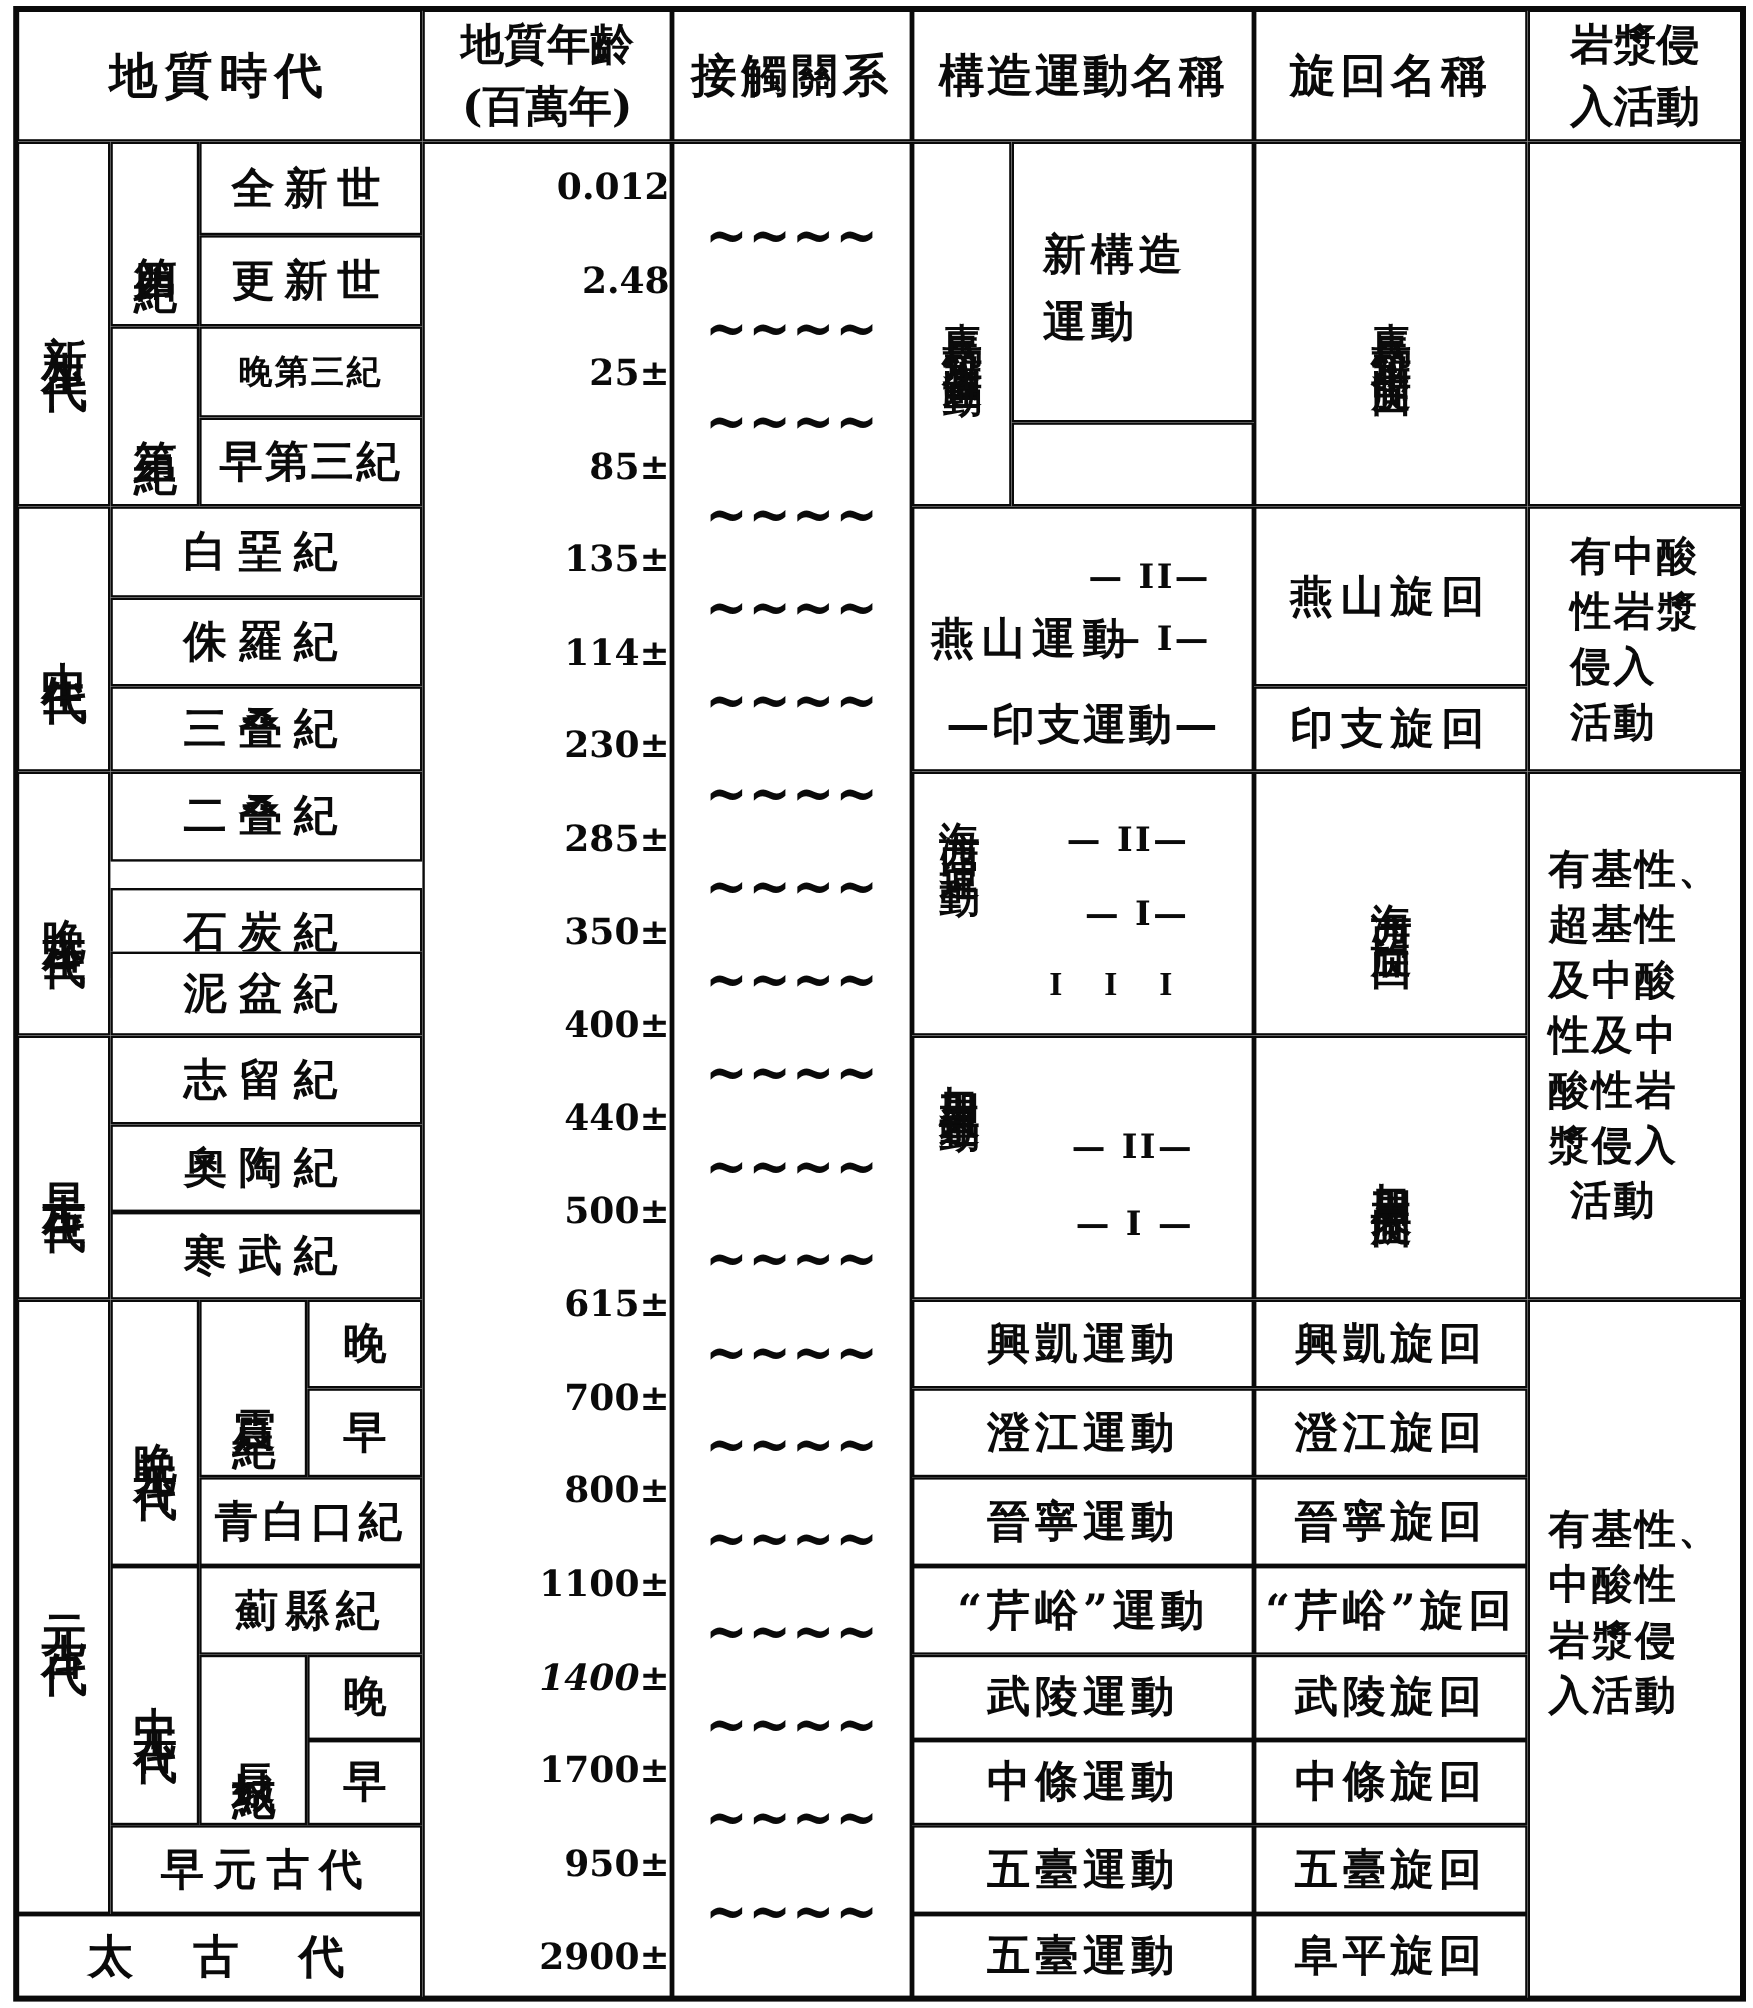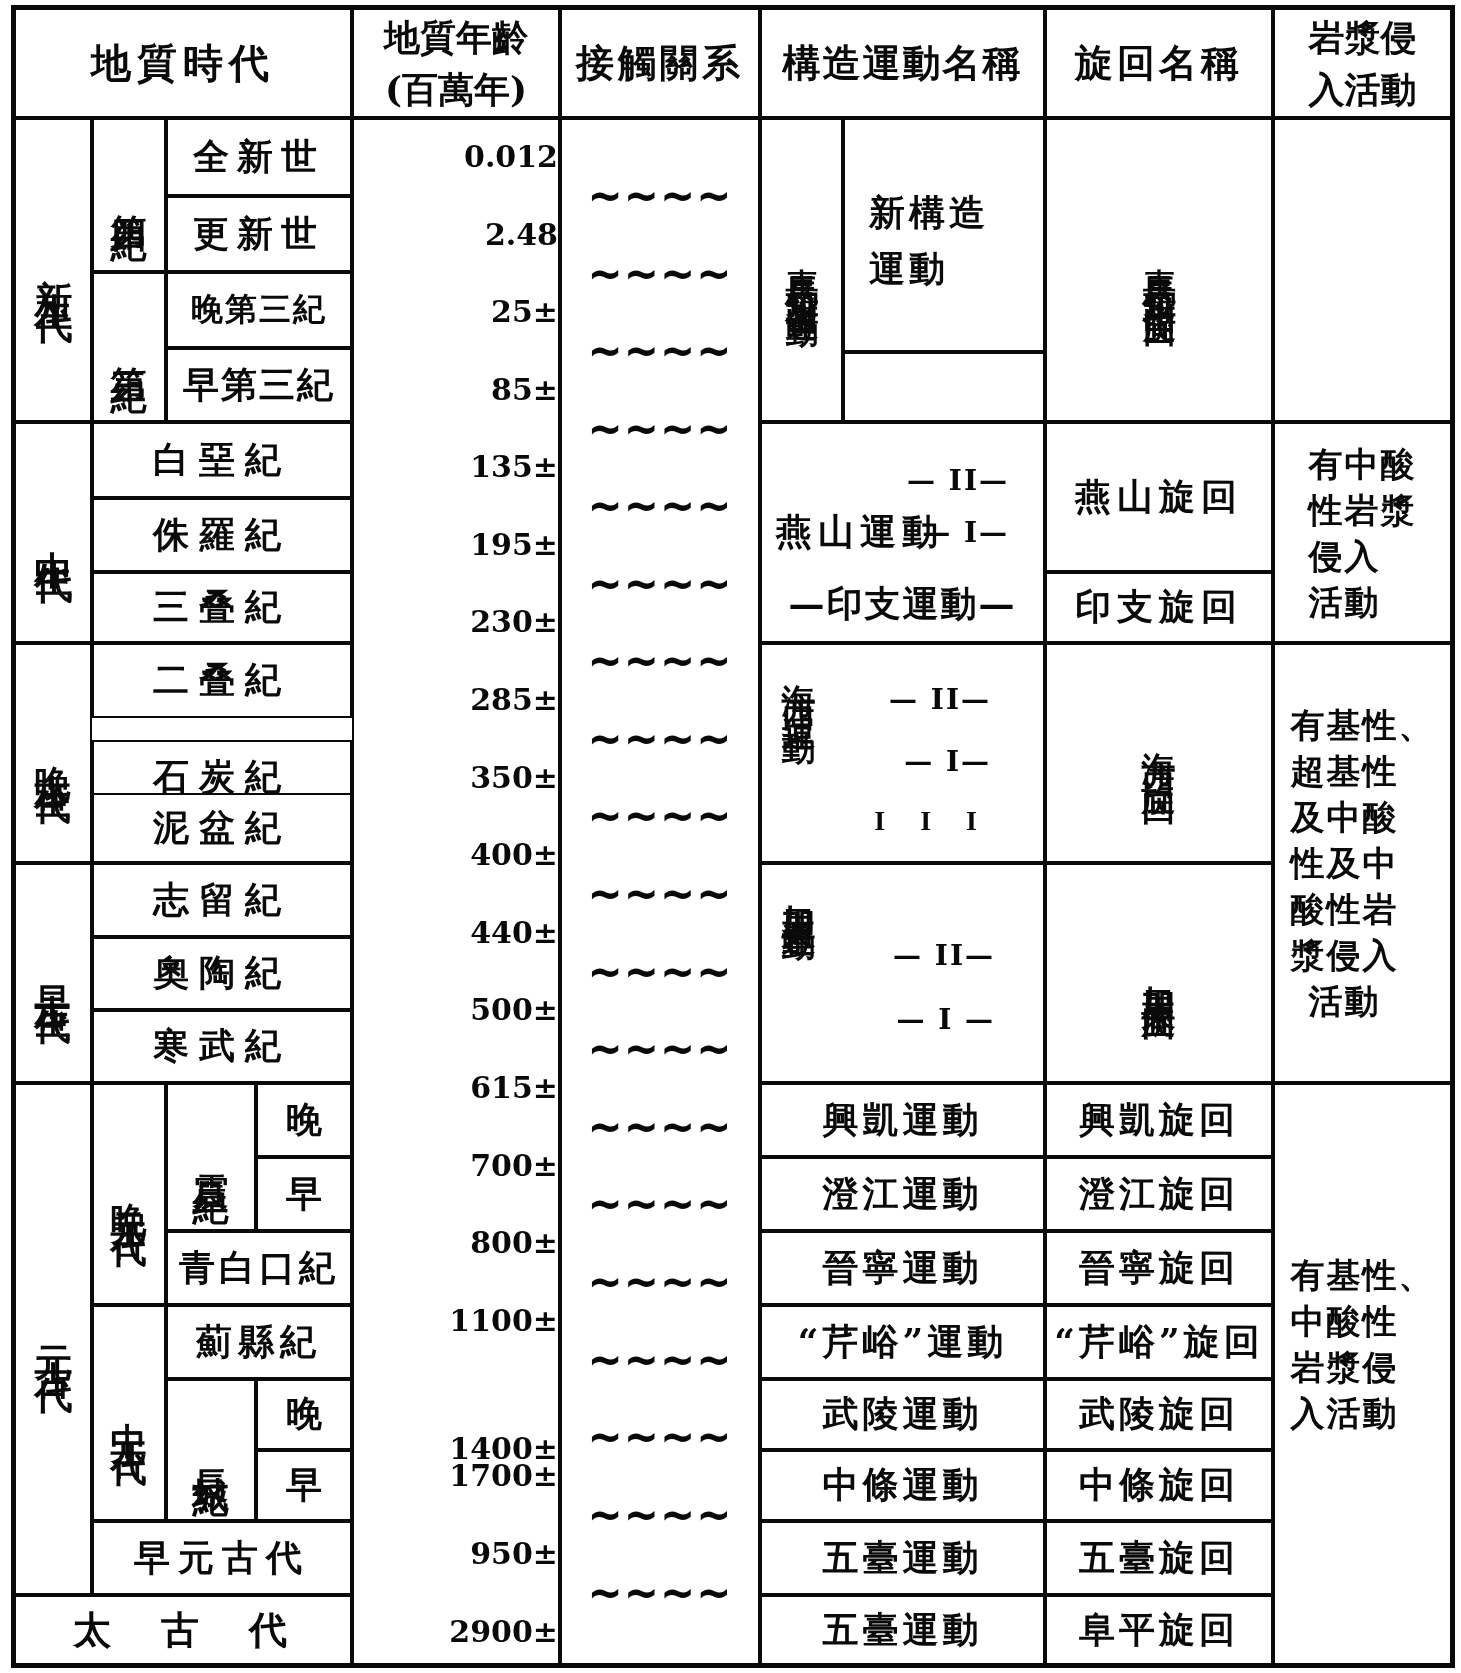--- a/index.html
+++ b/index.html
@@ -48,21 +48,21 @@
   <div class="cell vt" style="left:14px;top:422px;width:78px;height:221px;font-size:38px;letter-spacing:8px;">中生代</div>
   <div class="cell vt" style="left:14px;top:643px;width:78px;height:220px;font-size:36px;letter-spacing:8px;">晚古生代</div>
   <div class="cell vt" style="left:14px;top:863px;width:78px;height:220px;font-size:36px;letter-spacing:8px;">早古生代</div>
   <div class="cell vt" style="left:14px;top:1083px;width:78px;height:512px;font-size:38px;letter-spacing:16px;">元古代</div>
   <div class="cell" style="left:14px;top:1595px;width:338px;height:70px;font-size:38px;letter-spacing:6px;">太　古　代</div>
 
   <div class="cell vt" style="left:92px;top:118px;width:74px;height:154px;font-size:36px;letter-spacing:6px;">第四紀</div>
   <div class="cell" style="left:166px;top:118px;width:186px;height:78px;font-size:36px;letter-spacing:8px;">全新世</div>
   <div class="cell" style="left:166px;top:196px;width:186px;height:76px;font-size:36px;letter-spacing:8px;">更新世</div>
   <div class="cell vt" style="left:92px;top:272px;width:74px;height:150px;font-size:36px;letter-spacing:6px;">第三紀</div>
-  <div class="cell" style="left:166px;top:272px;width:186px;height:76px;font-size:32px;letter-spacing:2px;">晚第三紀</div>
+  <div class="cell" style="left:166px;top:272px;width:186px;height:76px;font-size:28px;letter-spacing:2px;">晚第三紀</div>
   <div class="cell" style="left:166px;top:348px;width:186px;height:74px;font-size:36px;letter-spacing:2px;">早第三紀</div>
 
   <div class="cell" style="left:92px;top:422px;width:260px;height:76px;font-size:36px;letter-spacing:10px;">白堊紀</div>
   <div class="cell" style="left:92px;top:498px;width:260px;height:74px;font-size:36px;letter-spacing:10px;">侏羅紀</div>
   <div class="cell" style="left:92px;top:572px;width:260px;height:71px;font-size:36px;letter-spacing:10px;">三叠紀</div>
   <div class="cell" style="left:92px;top:643px;width:260px;height:75px;font-size:36px;letter-spacing:10px;">二叠紀</div>
   <div class="cell" style="left:92px;top:740px;width:260px;height:75px;font-size:36px;letter-spacing:10px;font-family:Liberation Serif, serif;">石炭紀</div>
   <div class="cell" style="left:92px;top:793px;width:260px;height:70px;font-size:36px;letter-spacing:10px;">泥盆紀</div>
   <div class="cell" style="left:92px;top:863px;width:260px;height:74px;font-size:36px;letter-spacing:10px;">志留紀</div>
   <div class="cell" style="left:92px;top:937px;width:260px;height:73px;font-size:36px;letter-spacing:10px;">奧陶紀</div>
@@ -79,32 +79,32 @@
   <div class="cell" style="left:256px;top:1379px;width:96px;height:71px;font-size:36px;">晚</div>
   <div class="cell" style="left:256px;top:1450px;width:96px;height:71px;font-size:36px;">早</div>
   <div class="cell" style="left:92px;top:1521px;width:260px;height:74px;font-size:36px;letter-spacing:8px;">早元古代</div>
 
   <div class="cell" id="age-col" style="left:352px;top:118px;width:208px;height:1547px;display:block;">
       <div class="age" style="top: 18px;">0.012</div>
       <div class="age" style="top: 96px;">2.48</div>
       <div class="age" style="top: 173px;">25±</div>
       <div class="age" style="top: 251px;">85±</div>
       <div class="age" style="top: 328px;">135±</div>
-      <div class="age" style="top: 406px;">195±</div>
+      <div class="age" style="top: 406px;">114±</div>
       <div class="age" style="top: 483px;">230±</div>
       <div class="age" style="top: 561px;">285±</div>
       <div class="age" style="top: 639px;">350±</div>
       <div class="age" style="top: 716px;">400±</div>
       <div class="age" style="top: 794px;">440±</div>
       <div class="age" style="top: 871px;">500±</div>
       <div class="age" style="top: 949px;">615±</div>
       <div class="age" style="top: 1027px;">700±</div>
       <div class="age" style="top: 1104px;">800±</div>
       <div class="age" style="top: 1182px;">1100±</div>
-      <div class="age" style="top: 1310px;">1400±</div>
+      <div class="age" style="top: 1260px; font-style: italic;">1400±</div>
       <div class="age" style="top: 1337px;">1700±</div>
       <div class="age" style="top: 1415px;">950±</div>
       <div class="age" style="top: 1493px;">2900±</div>
     </div>
 
   <div class="cell" id="contact-col" style="left:560px;top:118px;width:200px;height:1547px;display:block;">
       <div class="wavy" style="top: 52px;">~~~~</div>
       <div class="wavy" style="top: 130px;">~~~~</div>
       <div class="wavy" style="top: 207px;">~~~~</div>
       <div class="wavy" style="top: 285px;">~~~~</div>

